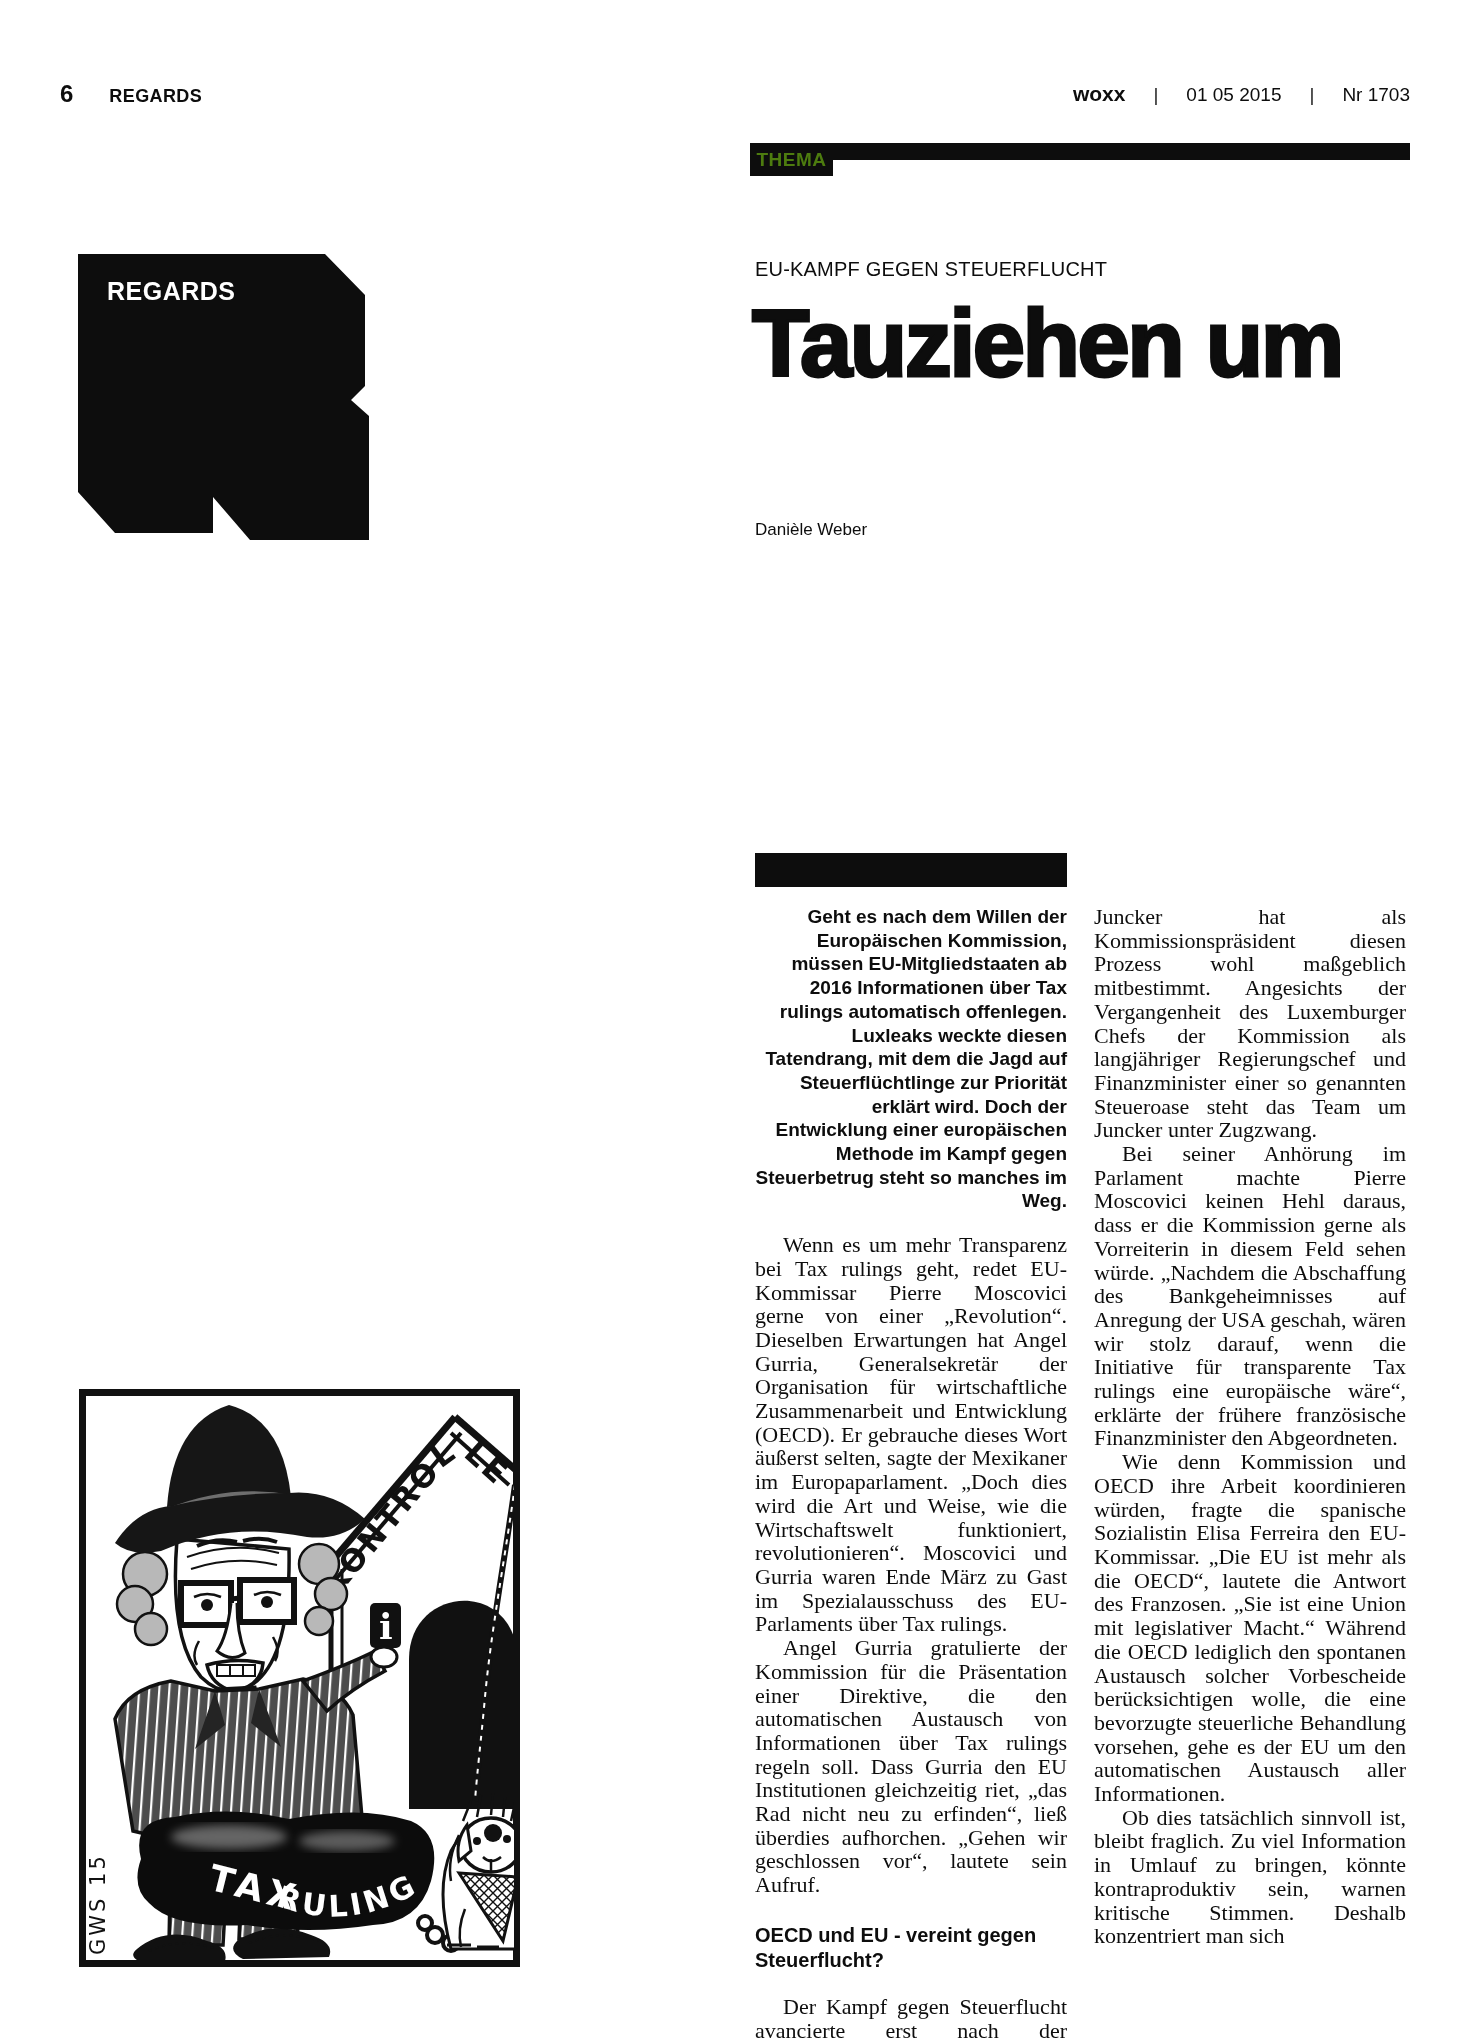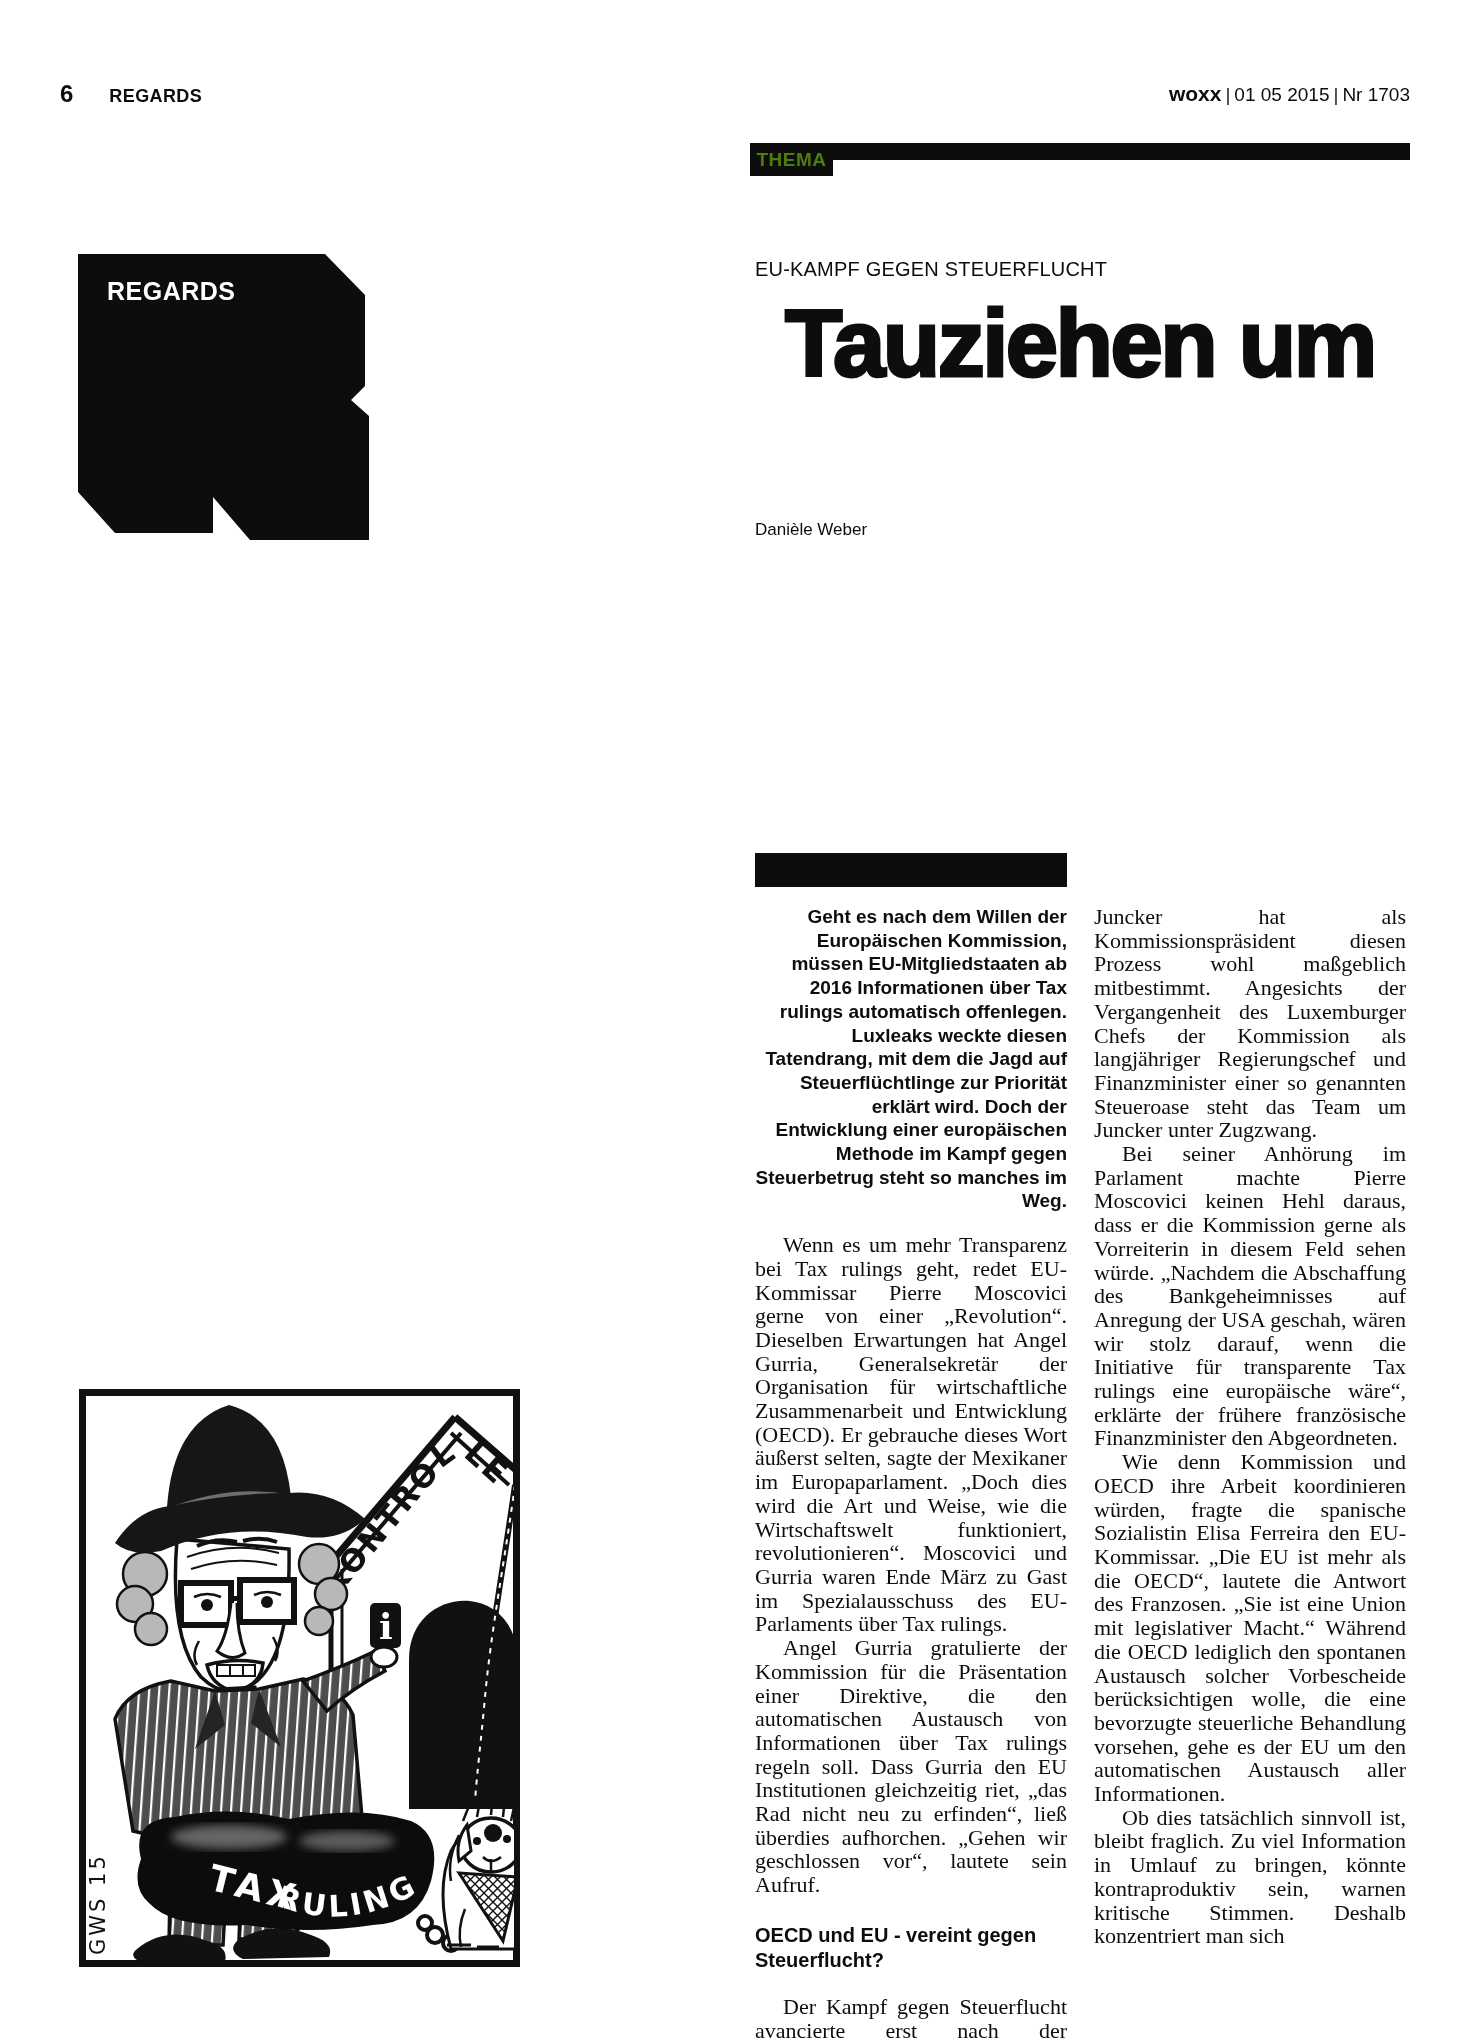--- a/index.html
+++ b/index.html
@@ -3,37 +3,37 @@
 <meta charset="utf-8">
 <style>
   html,body{margin:0;padding:0;background:#888;}
   #page{position:relative;width:1473px;height:2040px;background:#ffffff;
         font-family:"Liberation Sans",sans-serif;color:#0d0d0d;overflow:hidden;}
 
   
   #running-head-left{position:absolute;left:60px;top:80px;display:flex;align-items:baseline;gap:36px;}
   #page-number{font-size:24px;font-weight:bold;letter-spacing:0;}
   #section-label{font-size:18px;font-weight:bold;letter-spacing:.4px;}
-  #running-head-right{position:absolute;right:63px;top:82px;font-size:19px;display:flex;gap:4px;align-items:baseline;}
+  #running-head-right{position:absolute;right:63px;top:82px;font-size:19px;display:flex;gap:28px;align-items:baseline;}
   #masthead{font-weight:bold;font-size:21px;}
   .sep{font-weight:300;color:#222;}
 
   
   #rubric{position:absolute;left:750px;top:143px;height:17px;width:660px;background:#0d0d0d;}
   #rubric-label{position:absolute;left:750px;top:143px;width:83px;height:33px;background:#0d0d0d;
     color:#4d7c0f;font-weight:bold;font-size:19px;display:flex;align-items:center;justify-content:center;letter-spacing:.5px;}
 
   
   #logo{position:absolute;left:78px;top:254px;}
   #logo-text{font-family:"Liberation Sans",sans-serif;font-weight:bold;font-size:25px;letter-spacing:.5px;fill:#fff;}
 
   
   #kicker{position:absolute;left:755px;top:258px;font-size:20px;letter-spacing:.2px;}
   #headline{position:absolute;left:752px;top:292px;font-weight:bold;font-size:94px;line-height:104px;
-    letter-spacing:-2.5px;-webkit-text-stroke:3px #0d0d0d;white-space:nowrap;margin-left:33px;}
+    letter-spacing:-2.5px;-webkit-text-stroke:3px #0d0d0d;white-space:nowrap;}
   #byline{position:absolute;left:755px;top:520px;font-size:17px;}
 
   
   #lede-bar{position:absolute;left:755px;top:853px;width:312px;height:34px;background:#0d0d0d;}
   .col{position:absolute;top:905px;width:312px;text-align:justify;}
   #col-left{left:755px;}
   #col-right{left:1094px;}
   .lede{font-family:"Liberation Sans",sans-serif;font-weight:bold;font-size:19px;line-height:23.7px;
         text-align:right;margin:0 0 20px 0;}
   .body-p{font-family:"Liberation Serif",serif;font-size:22px;line-height:23.7px;margin:0;

